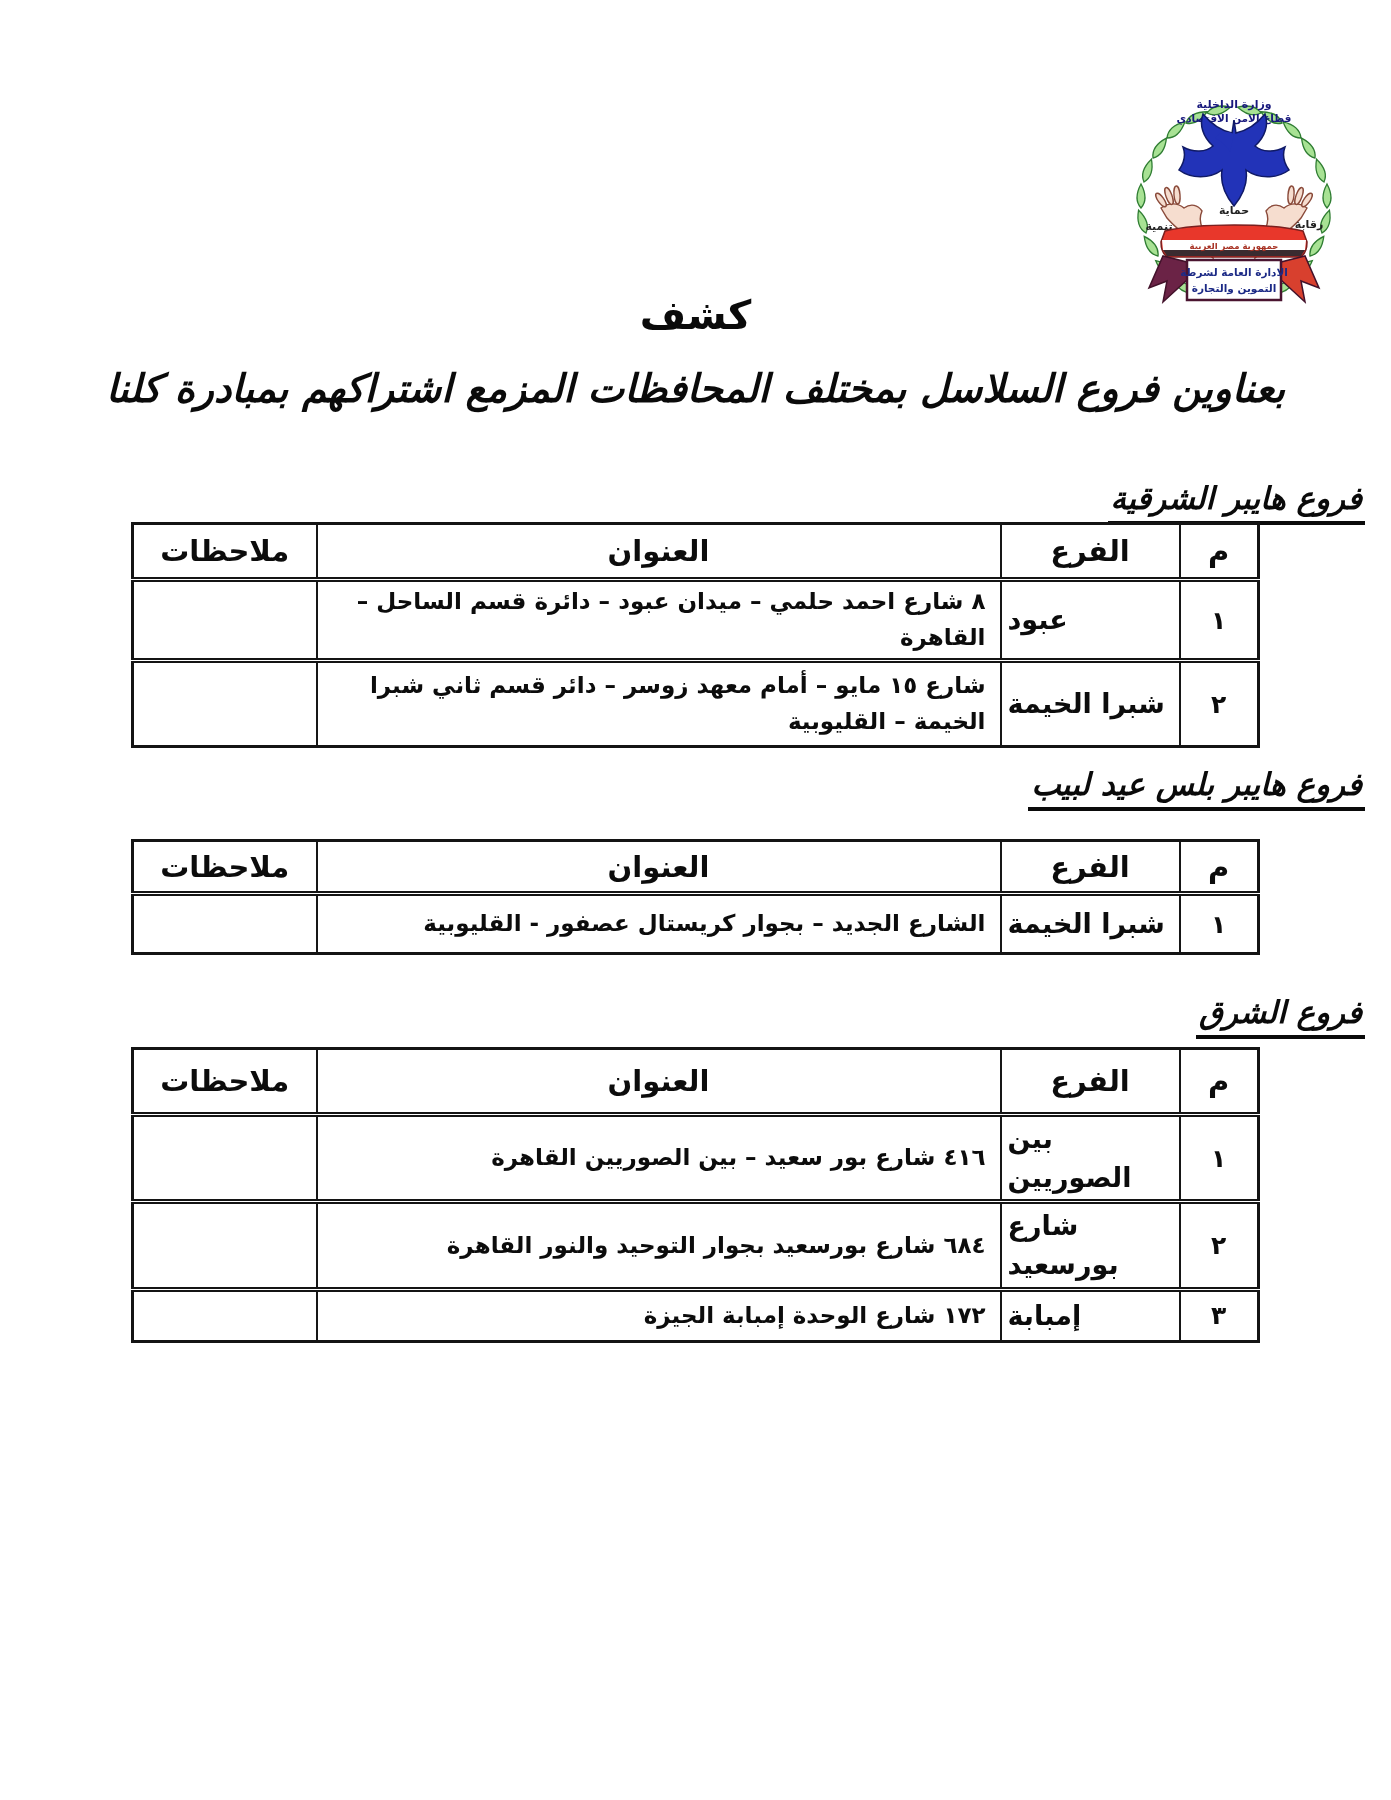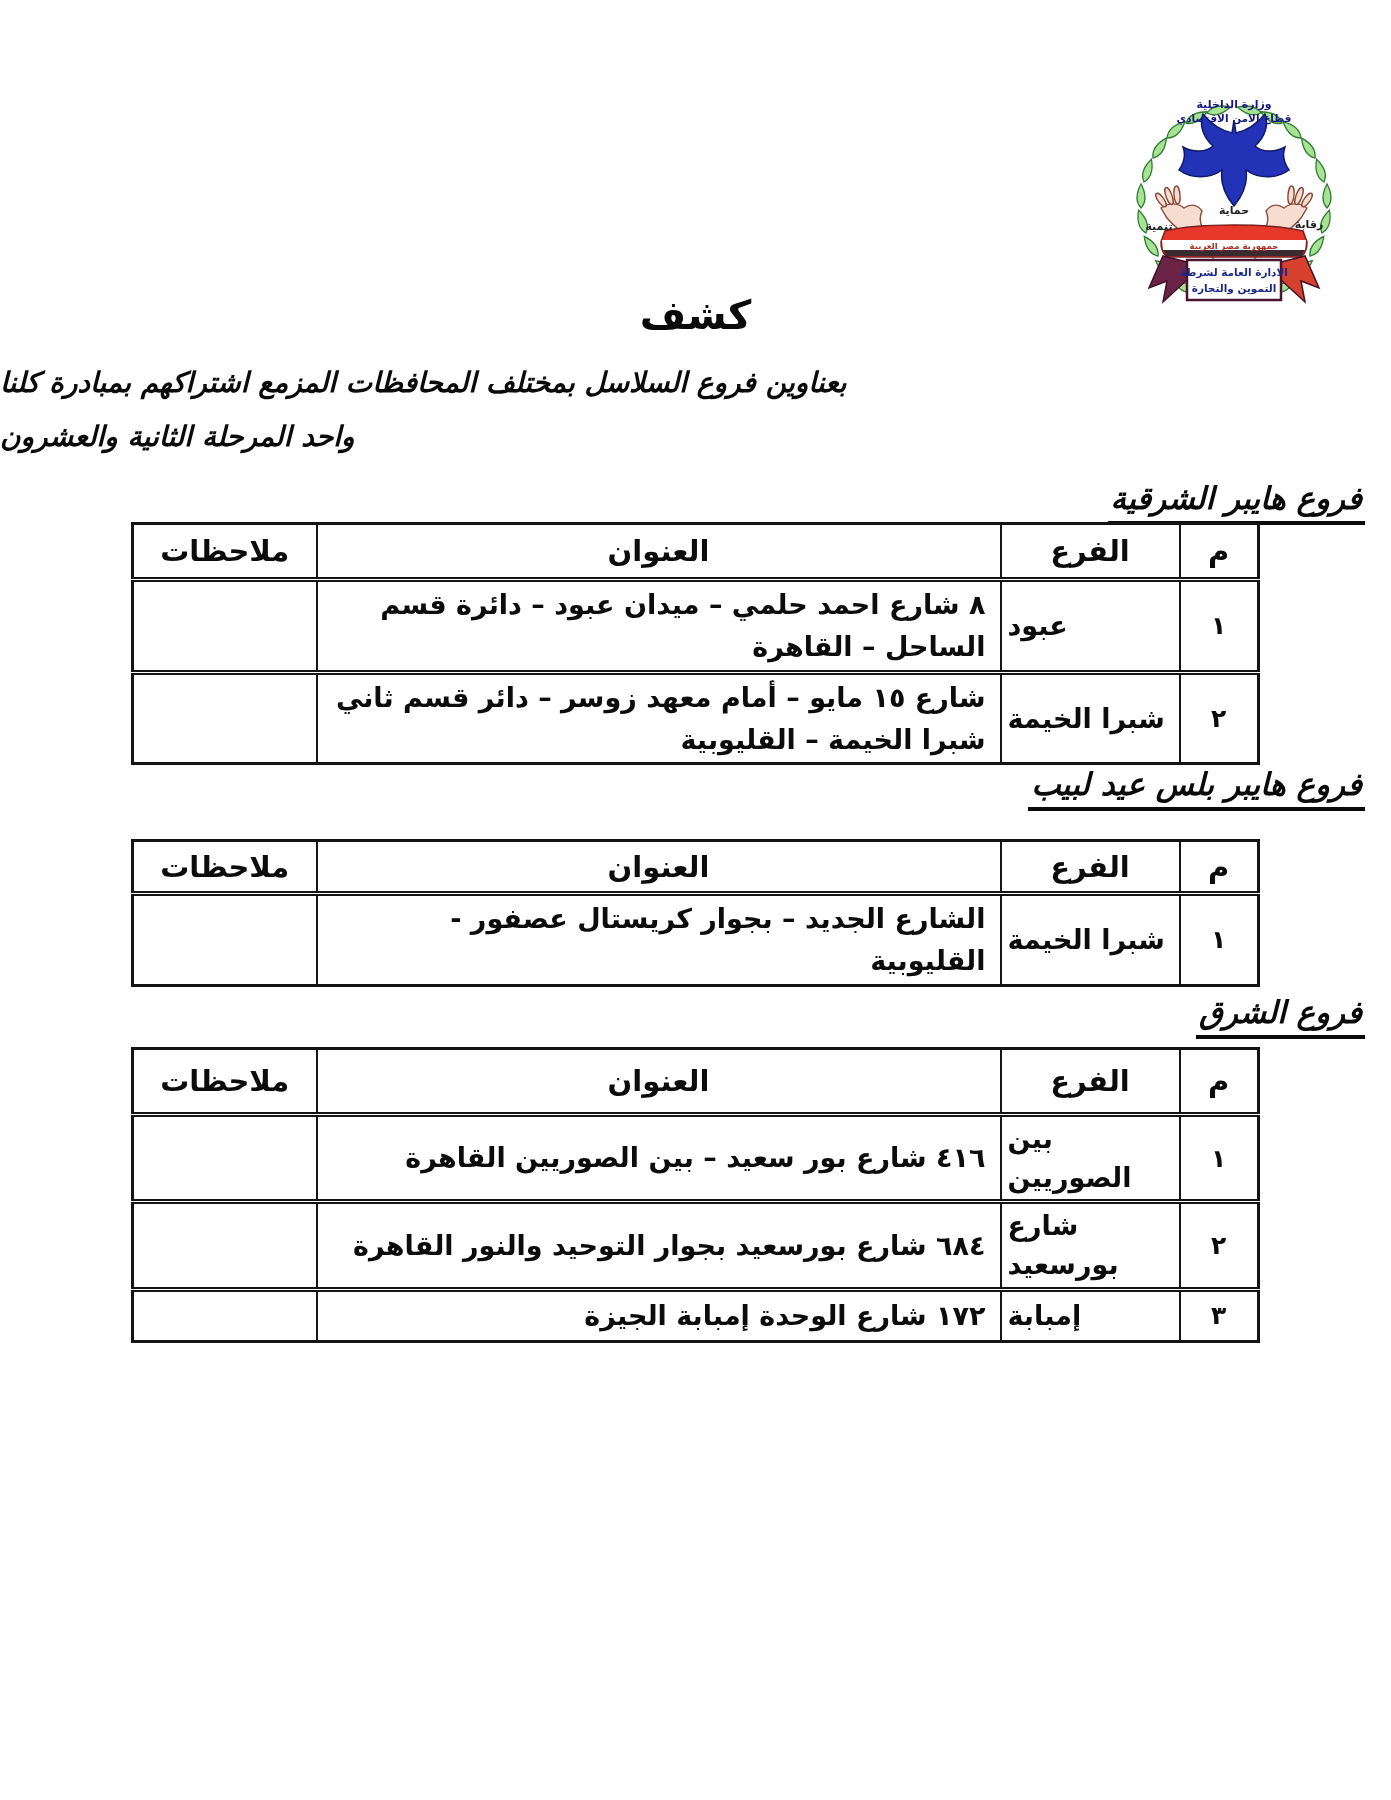--- a/index.html
+++ b/index.html
@@ -22,21 +22,21 @@
   .leaf { fill:#a8e294; stroke:#2f7d32; stroke-width:1.3; }
 
   
   .doc-title {
     position:absolute; top:292px; left:0; width:100%;
     text-align:center; font-size:40px; 
     color:#0a0a0a;
   }
   .doc-subtitle {
     position:absolute; left:0; width:100%;
-    text-align:left; font-size:28px; font-style:italic;
+    text-align:center; font-size:39px; font-style:italic;
     color:#0a0a0a; white-space:nowrap;
   }
   .sub1 { top:366px; }
   .sub2 { top:420px; }
 
   
   .section-heading {
     position:absolute; right:26px;
     font-size:31px; font-style:italic; color:#0a0a0a;
     white-space:nowrap;
@@ -74,21 +74,21 @@
   }
   table.branches { border:3px solid #141414; }
   table.branches thead th {
     font-size:29px; text-align:center;
     border-bottom:5px double #141414;
     padding:4px 18px;
   }
   table.branches tbody tr + tr td { border-top:5px double #141414; }
   td.cell-no     { font-size:25px; text-align:center; }
   td.cell-branch { font-size:27px; text-align:left; padding:2px 6px; line-height:1.45; }
-  td.cell-addr   { font-size:27px; text-align:right;  padding:2px 14px; line-height:1.55; }
+  td.cell-addr   { font-size:23px; text-align:right;  padding:2px 14px; line-height:1.55; }
   td.cell-notes  { }
 
   .t1 tr.hrow { height:56px; }
   .t1 tr.r0 { height:81px; }
   .t1 tr.r1 { height:86px; }
   .t2 tr.hrow { height:53px; }
   .t2 tr.r0 { height:60px; }
   .t3 tr.hrow { height:66px; }
   .t3 tr.r0 { height:45px; }
   .t3 tr.r1 { height:84px; }
@@ -166,21 +166,20 @@
 
     <g>
       <rect x="84" y="170" width="94" height="40" fill="#ffffff" stroke="#4a1430" stroke-width="2.5"></rect>
       <text x="131" y="186" font-size="10.5" text-anchor="middle" fill="#1c2a86">الادارة العامة لشرطة</text>
       <text x="131" y="202" font-size="10.5" text-anchor="middle" fill="#1c2a86">التموين والتجارة</text>
     </g>
   </svg>
 
   <div class="doc-title">كشف</div>
   <div class="doc-subtitle sub1">بعناوين فروع السلاسل بمختلف المحافظات المزمع اشتراكهم بمبادرة كلنا</div>
-  <div class="doc-subtitle sub2">واحد المرحلة الثانية والعشرون</div>
 
   <div class="section-heading sh1">
     <span class="hd">فروع هايبر الشرقية</span>
   </div>
   <table class="branches t1">
     <colgroup>
         <col class="c-no">
         <col class="c-br">
         <col class="c-ad">
         <col class="c-nt">

